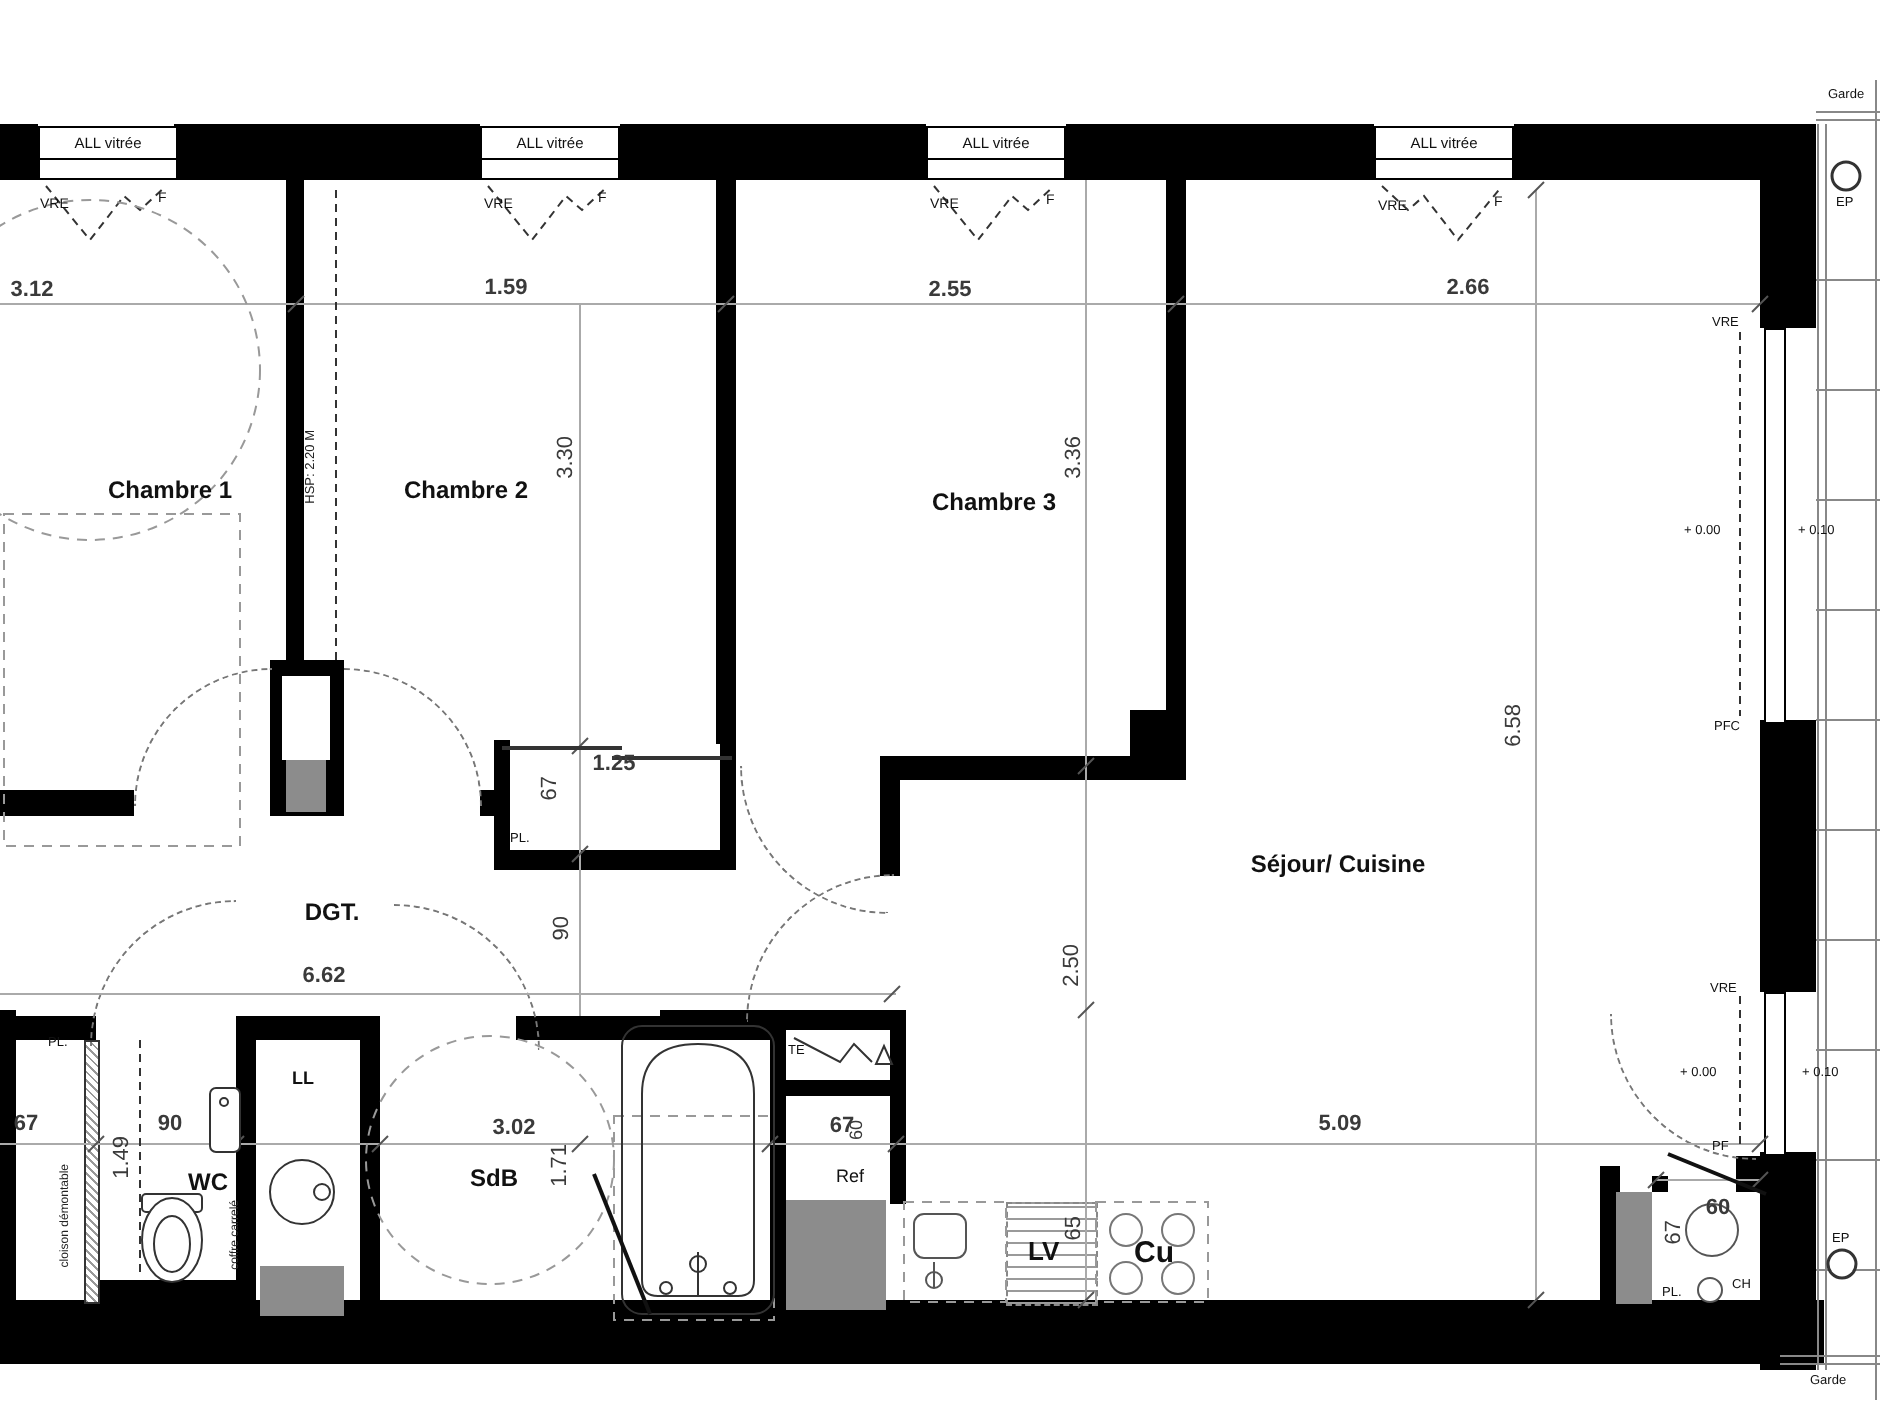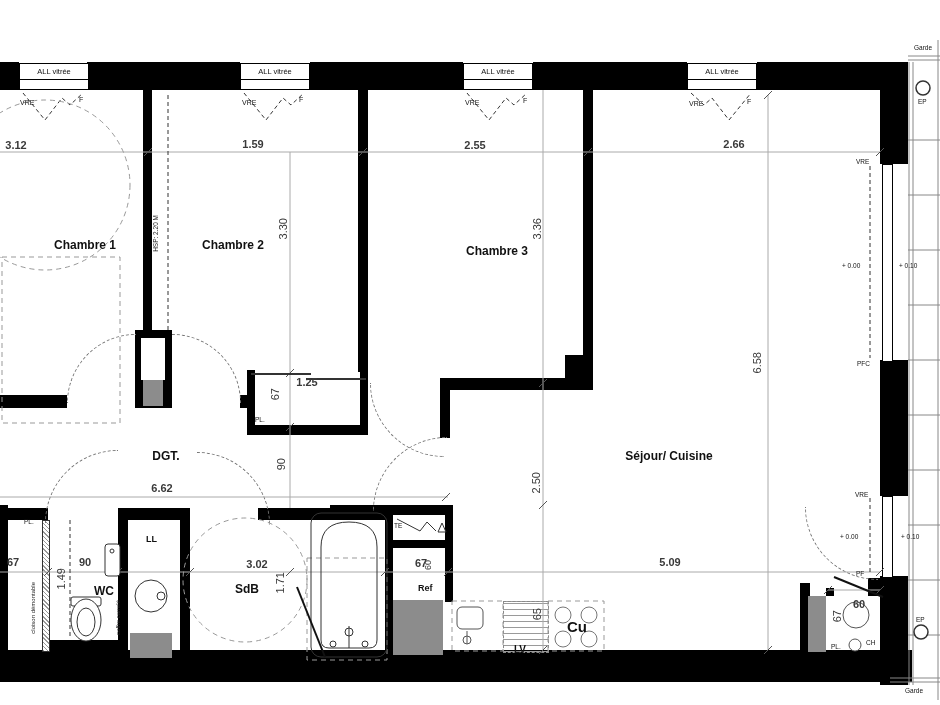--- a/index.html
+++ b/index.html
@@ -242,21 +242,21 @@
 
     <g fill="#fff" stroke="#555" stroke-width="1">
       <circle cx="856" cy="615" r="13"></circle>
       <circle cx="855" cy="645" r="6"></circle>
     </g>
   </svg>
 
   <span class="lbl room" style="left:85px;top:245px">Chambre 1</span>
   <span class="lbl room" style="left:233px;top:245px">Chambre 2</span>
   <span class="lbl room" style="left:497px;top:251px">Chambre 3</span>
-  <span class="lbl room" style="left:669px;top:456px">Séjour/ Cuisine</span>
+  <span class="lbl room" style="left:669px;top:432px">Séjour/ Cuisine</span>
   <span class="lbl room" style="left:247px;top:589px">SdB</span>
   <span class="lbl room" style="left:104px;top:591px">WC</span>
   <span class="lbl room" style="left:166px;top:456px">DGT.</span>
 
   <span class="lbl dim" style="left:16px;top:145px">3.12</span>
   <span class="lbl dim" style="left:253px;top:144px">1.59</span>
   <span class="lbl dim" style="left:475px;top:145px">2.55</span>
   <span class="lbl dim" style="left:734px;top:144px">2.66</span>
   <span class="lbl dim" style="left:307px;top:382px">1.25</span>
   <span class="lbl dim" style="left:162px;top:488px">6.62</span>
@@ -298,23 +298,23 @@
   <span class="lbl xs" style="left:901px;top:533px">+ 0.10</span>
   <span class="lbl xs" style="left:918px;top:98px">EP</span>
   <span class="lbl xs" style="left:916px;top:616px">EP</span>
   <span class="lbl xs" style="left:914px;top:44px">Garde</span>
   <span class="lbl xs" style="left:905px;top:687px">Garde</span>
 
   <span class="lbl xs" style="left:24px;top:518px">PL.</span>
   <span class="lbl xs" style="left:255px;top:416px">PL.</span>
   <span class="lbl xs" style="left:831px;top:643px">PL.</span>
   <span class="lbl xs" style="left:394px;top:522px">TE</span>
-  <span class="lbl sm" style="left:418px;top:583px;font-size:9px;font-weight:bold">Ref</span>
+  <span class="lbl sm" style="left:418px;top:583px;font-size:9px;font-weight:normal">Ref</span>
   <span class="lbl sm" style="left:146px;top:534px;font-size:9px;font-weight:bold">LL</span>
-  <span class="lbl sm" style="left:514px;top:644px;font-size:10px;font-weight:bold">LV</span>
+  <span class="lbl sm" style="left:514px;top:618px;font-size:13px;font-weight:bold">LV</span>
   <span class="lbl sm" style="left:567px;top:618px;font-size:15px;font-weight:bold">Cu</span>
   <span class="lbl xs" style="left:866px;top:639px">CH</span>
 
   <span class="lbl vxs" style="left:152px;top:215px;font-size:6.5px">HSP: 2.20 M</span>
   <span class="lbl vxs" style="left:30px;top:582px">cloison démontable</span>
   <span class="lbl vxs" style="left:115px;top:600px">coffre carrelé</span>
 
 </div>
 
 </body></html>

